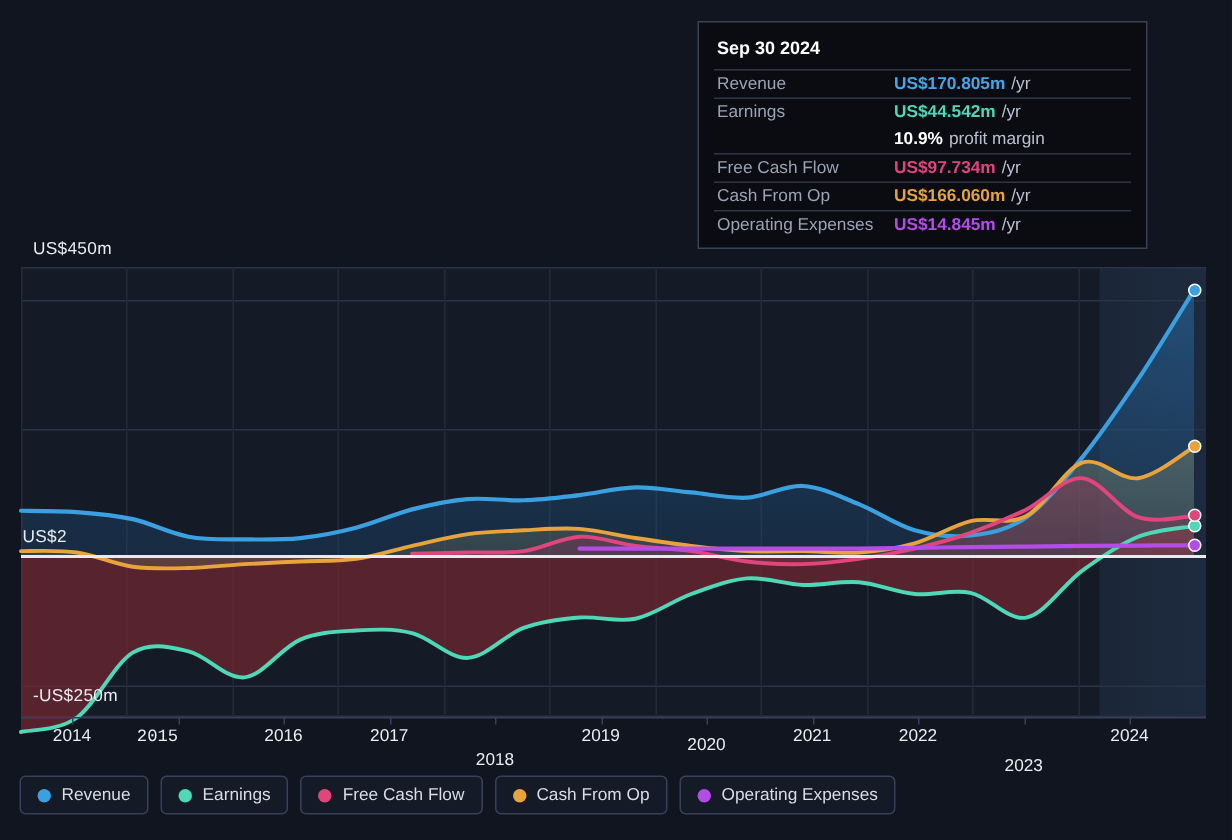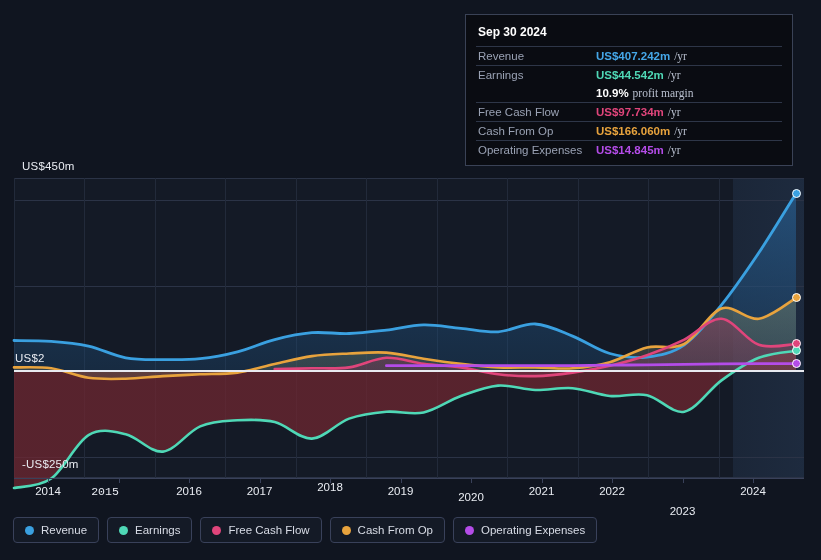--- a/index.html
+++ b/index.html
@@ -22,29 +22,29 @@
   .vgrid{position:absolute;top:0;bottom:0;width:1px;background:#222a3a;}
   .zeroline{position:absolute;left:0;right:0;height:1.5px;background:#e8eaf0;}
 
   
   .y-label{position:absolute;color:#e9ecf2;font-size:11.5px;letter-spacing:.2px;white-space:nowrap;}
   .x-label{position:absolute;color:#e9ecf2;font-size:11.5px;text-align:center;width:60px;}
   .axis-baseline{position:absolute;left:14px;right:17px;top:478px;height:1px;background:#39415a;}
   .tick{position:absolute;top:478px;width:1px;height:5px;background:#39415a;}
 
   
-  .tooltip{position:absolute;left:465px;top:14px;width:328px;
+  .tooltip{position:absolute;left:465px;top:14px;width:300px;
     background:#0a0c12;border:1px solid #3a4256;box-sizing:border-box;
     padding:8px 10px 6px 10px;}
   .tt-date{color:#ffffff;font-size:12px;font-weight:bold;padding:2px 2px 7px 2px;}
   .tt-row{display:flex;align-items:center;border-top:1px solid #2e3648;padding:3px 2px;font-size:11.5px;}
   .tt-row.noline{border-top:none;}
   .tt-key{color:#9aa2b4;width:118px;flex:none;}
   .tt-val{font-weight:bold;}
-  .tt-unit{color:#b9c0cf;margin-left:4px;font-weight:normal;font-family:Liberation Serif, serif;}
+  .tt-unit{color:#b9c0cf;margin-left:4px;font-weight:normal;}
   .tt-pad{width:118px;flex:none;}
 
   
   .legend{position:absolute;left:13px;top:517px;display:flex;gap:8px;}
   .legend-item{display:flex;align-items:center;gap:7px;
     border:1px solid #39415a;border-radius:4px;padding:6px 11px;background:#141a26;}
   .legend-dot{width:9px;height:9px;border-radius:50%;flex:none;}
   .legend-label{color:#d8dce6;font-size:11.5px;white-space:nowrap;}
 
   .endcap{position:absolute;width:9px;height:9px;border-radius:50%;
@@ -138,35 +138,35 @@
       <div class="tick" style="left: 541.5px;"></div>
       <div class="tick" style="left: 612px;"></div>
       <div class="tick" style="left: 682.5px;"></div>
       <div class="tick" style="left: 753px;"></div>
     </div>
   <div id="xlabels">
       <div class="x-label" style="left: 18px; top: 485px;">2014</div>
       <div class="x-label" style="left: 75px; top: 485px; font-family: Liberation Mono, monospace;">2015</div>
       <div class="x-label" style="left: 159px; top: 485px;">2016</div>
       <div class="x-label" style="left: 229.5px; top: 485px;">2017</div>
-      <div class="x-label" style="left: 300px; top: 481px;">2018</div>
+      <div class="x-label" style="left: 300px; top: 501px;">2018</div>
       <div class="x-label" style="left: 370.5px; top: 485px;">2019</div>
       <div class="x-label" style="left: 441px; top: 491px;">2020</div>
       <div class="x-label" style="left: 511.5px; top: 485px;">2021</div>
       <div class="x-label" style="left: 582px; top: 485px;">2022</div>
       <div class="x-label" style="left: 652.5px; top: 485px; margin-top: 20px;">2023</div>
       <div class="x-label" style="left: 723px; top: 485px;">2024</div>
     </div>
 
   <div class="tooltip">
     <div class="tt-date">Sep 30 2024</div>
     <div id="tt-rows">
         <div class="tt-row">
           <div class="tt-key">Revenue</div>
-          <div class="tt-val" style="color: rgb(69, 167, 232);">US$407.242m</div>
+          <div class="tt-val" style="color: rgb(69, 167, 232);">US$170.805m</div>
           <div class="tt-unit">/yr</div>
         </div>
         <div class="tt-row">
           <div class="tt-key">Earnings</div>
           <div class="tt-val" style="color: rgb(79, 216, 182);">US$44.542m</div>
           <div class="tt-unit">/yr</div>
         </div>
         <div class="tt-row noline">
           <div class="tt-pad"></div>
           <div class="tt-val" style="color: rgb(255, 255, 255);">10.9%</div>

